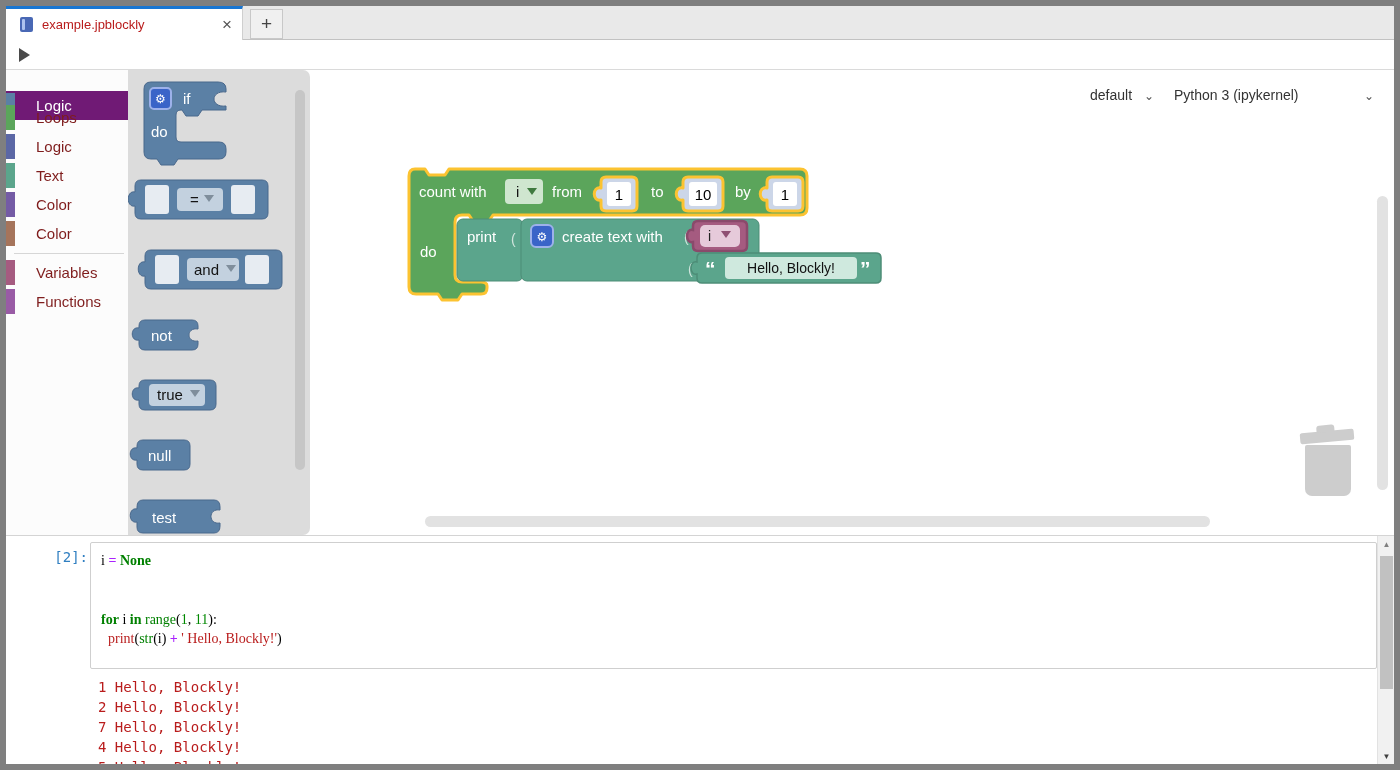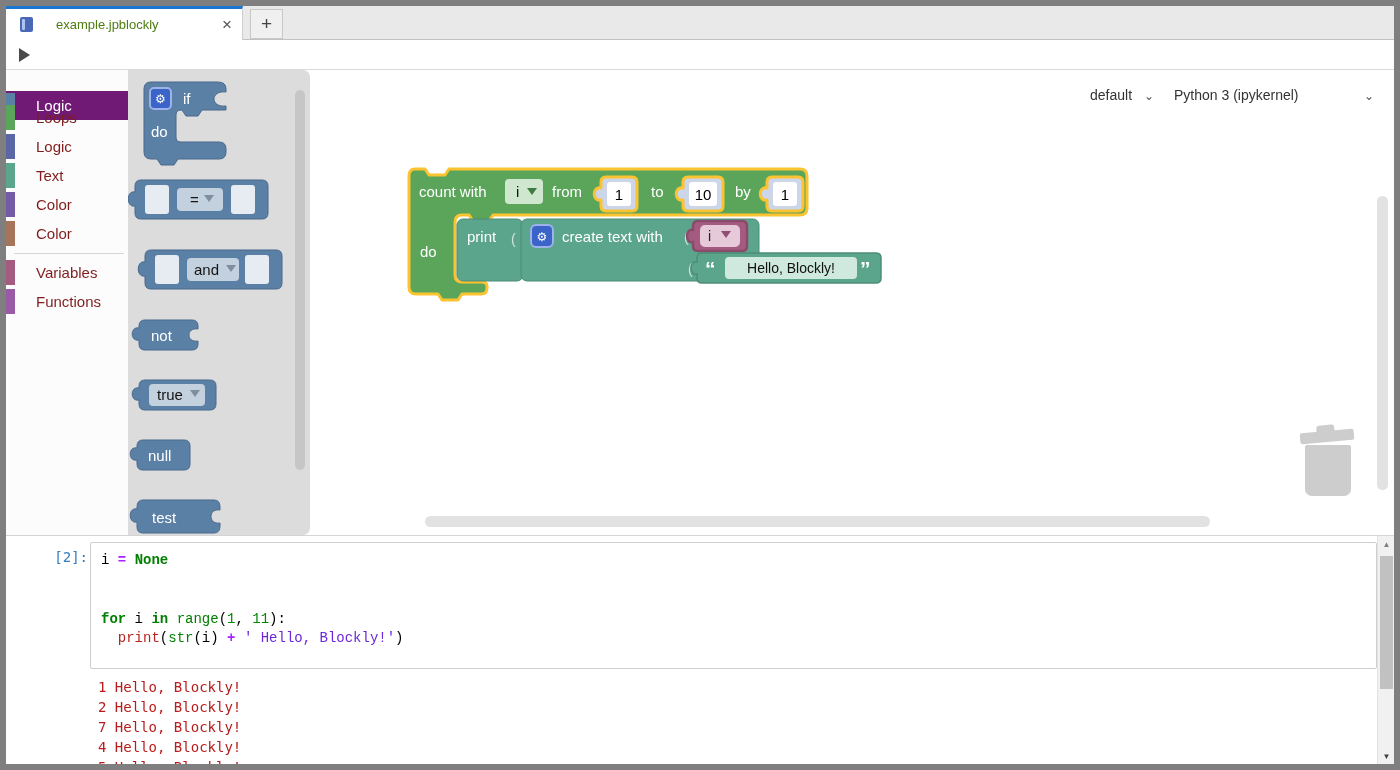--- a/index.html
+++ b/index.html
@@ -6,21 +6,21 @@
   .frame{position:relative;width:1400px;height:770px;box-sizing:border-box;border:6px solid #7f7f7f;
          background:#fff;font-family:"Liberation Sans",sans-serif;overflow:hidden;}
   .abs{position:absolute;}
 
   
   .tabbar{left:0;top:0;width:1388px;height:34px;background:#e9e9e9;border-bottom:1px solid #c2c2c2;box-sizing:border-box;}
   .tab{left:0;top:0;width:237px;height:34px;background:#fff;border-top:3px solid #1976d2;
        border-right:1px solid #cfcfcf;box-sizing:border-box;display:flex;align-items:center;padding:0 10px 0 14px;}
   .tabicon{width:13px;height:15px;background:#4968b5;border-radius:2px;position:relative;flex:0 0 auto;}
   .tabicon::before{content:"";position:absolute;left:2px;top:2px;width:3px;height:11px;background:#aec3ee;border-radius:1px;}
-  .tablabel{font-size:13px;color:#4d7c0f;margin-left:23px;flex:1 1 auto;white-space:nowrap;overflow:hidden;}
+  .tablabel{font-size:13px;color:#b91c1c;margin-left:9px;flex:1 1 auto;white-space:nowrap;overflow:hidden;}
   .tabclose{font-size:17px;color:#555;line-height:17px;cursor:pointer;flex:0 0 auto;}
   .plustab{left:244px;top:3px;width:33px;height:30px;background:#f0f0f0;border:1px solid #c8c8c8;box-sizing:border-box;
            display:flex;align-items:center;justify-content:center;font-size:19px;color:#444;}
 
   
   .toolbar{left:0;top:34px;width:1388px;height:30px;background:#fff;border-bottom:1px solid #dadada;box-sizing:border-box;}
   .play{left:13px;top:8px;width:0;height:0;border-left:11px solid #4a4a4a;border-top:7px solid transparent;border-bottom:7px solid transparent;}
   .kspan{top:7px;font-size:14px;color:#333;white-space:nowrap;margin-top:40px;}
   .chev{font-size:12px;color:#555;}
 
@@ -50,23 +50,23 @@
   .vthumb{left:1371px;top:190px;width:11px;height:294px;background:#e2e2e2;border-radius:6px;}
   .trash{left:1294px;top:418px;width:56px;height:72px;}
   .trashlid{position:absolute;left:0;top:7px;width:54px;height:11px;background:#cdcdcd;border-radius:2px;transform:rotate(-5deg);}
   .trashlid::after{content:"";position:absolute;left:17px;top:-6px;width:18px;height:7px;background:#cdcdcd;border-radius:3px 3px 0 0;}
   .trashbody{position:absolute;left:5px;top:21px;width:46px;height:51px;background:#cdcdcd;border-radius:2px 2px 7px 7px;}
 
   
   .bottompanel{left:0;top:529px;width:1388px;height:229px;background:#fff;border-top:1px solid #d4d4d4;box-sizing:border-box;}
   .prompt{position:absolute;left:30px;top:13px;width:52px;text-align:right;font-family:"DejaVu Sans Mono",monospace;font-size:14px;color:#307fc1;}
   .cellbox{position:absolute;left:84px;top:6px;width:1287px;height:127px;border:1px solid #cfcfcf;border-radius:2px;background:#fff;box-sizing:border-box;padding:8px 10px;}
-  .codeline{height:19.5px;line-height:19.5px;font-family:Liberation Mono, monospace;font-size:14px;white-space:pre;}
+  .codeline{height:19.5px;line-height:19.5px;font-family:Liberation Serif, serif;font-size:14px;white-space:pre;}
   .tok-plain{color:#000;} .tok-kw{color:#008000;font-weight:bold;} .tok-builtin{color:#008000;}
-  .tok-num{color:#080;} .tok-op{color:#aa22ff;font-weight:bold;} .tok-str{color:#6d28d9;} .tok-func{color:#ba2121;}
+  .tok-num{color:#080;} .tok-op{color:#aa22ff;font-weight:bold;} .tok-str{color:#b91c1c;} .tok-func{color:#ba2121;}
   .output{position:absolute;left:92px;top:141px;}
   .outline{height:20px;line-height:20px;font-family:"DejaVu Sans Mono",monospace;font-size:14px;color:#b91c1c;white-space:pre;text-align:center;}
 
   
   .cscroll{position:absolute;right:0;top:0;width:17px;height:229px;background:#f1f1f1;border-left:1px solid #e2e2e2;box-sizing:border-box;}
   .cbtn{position:absolute;left:0;width:17px;height:17px;display:flex;align-items:center;justify-content:center;font-size:8px;}
   .cthumb{position:absolute;left:2px;top:20px;width:13px;height:133px;background:#c1c1c1;}
 </style>
 </head>
 <body>

